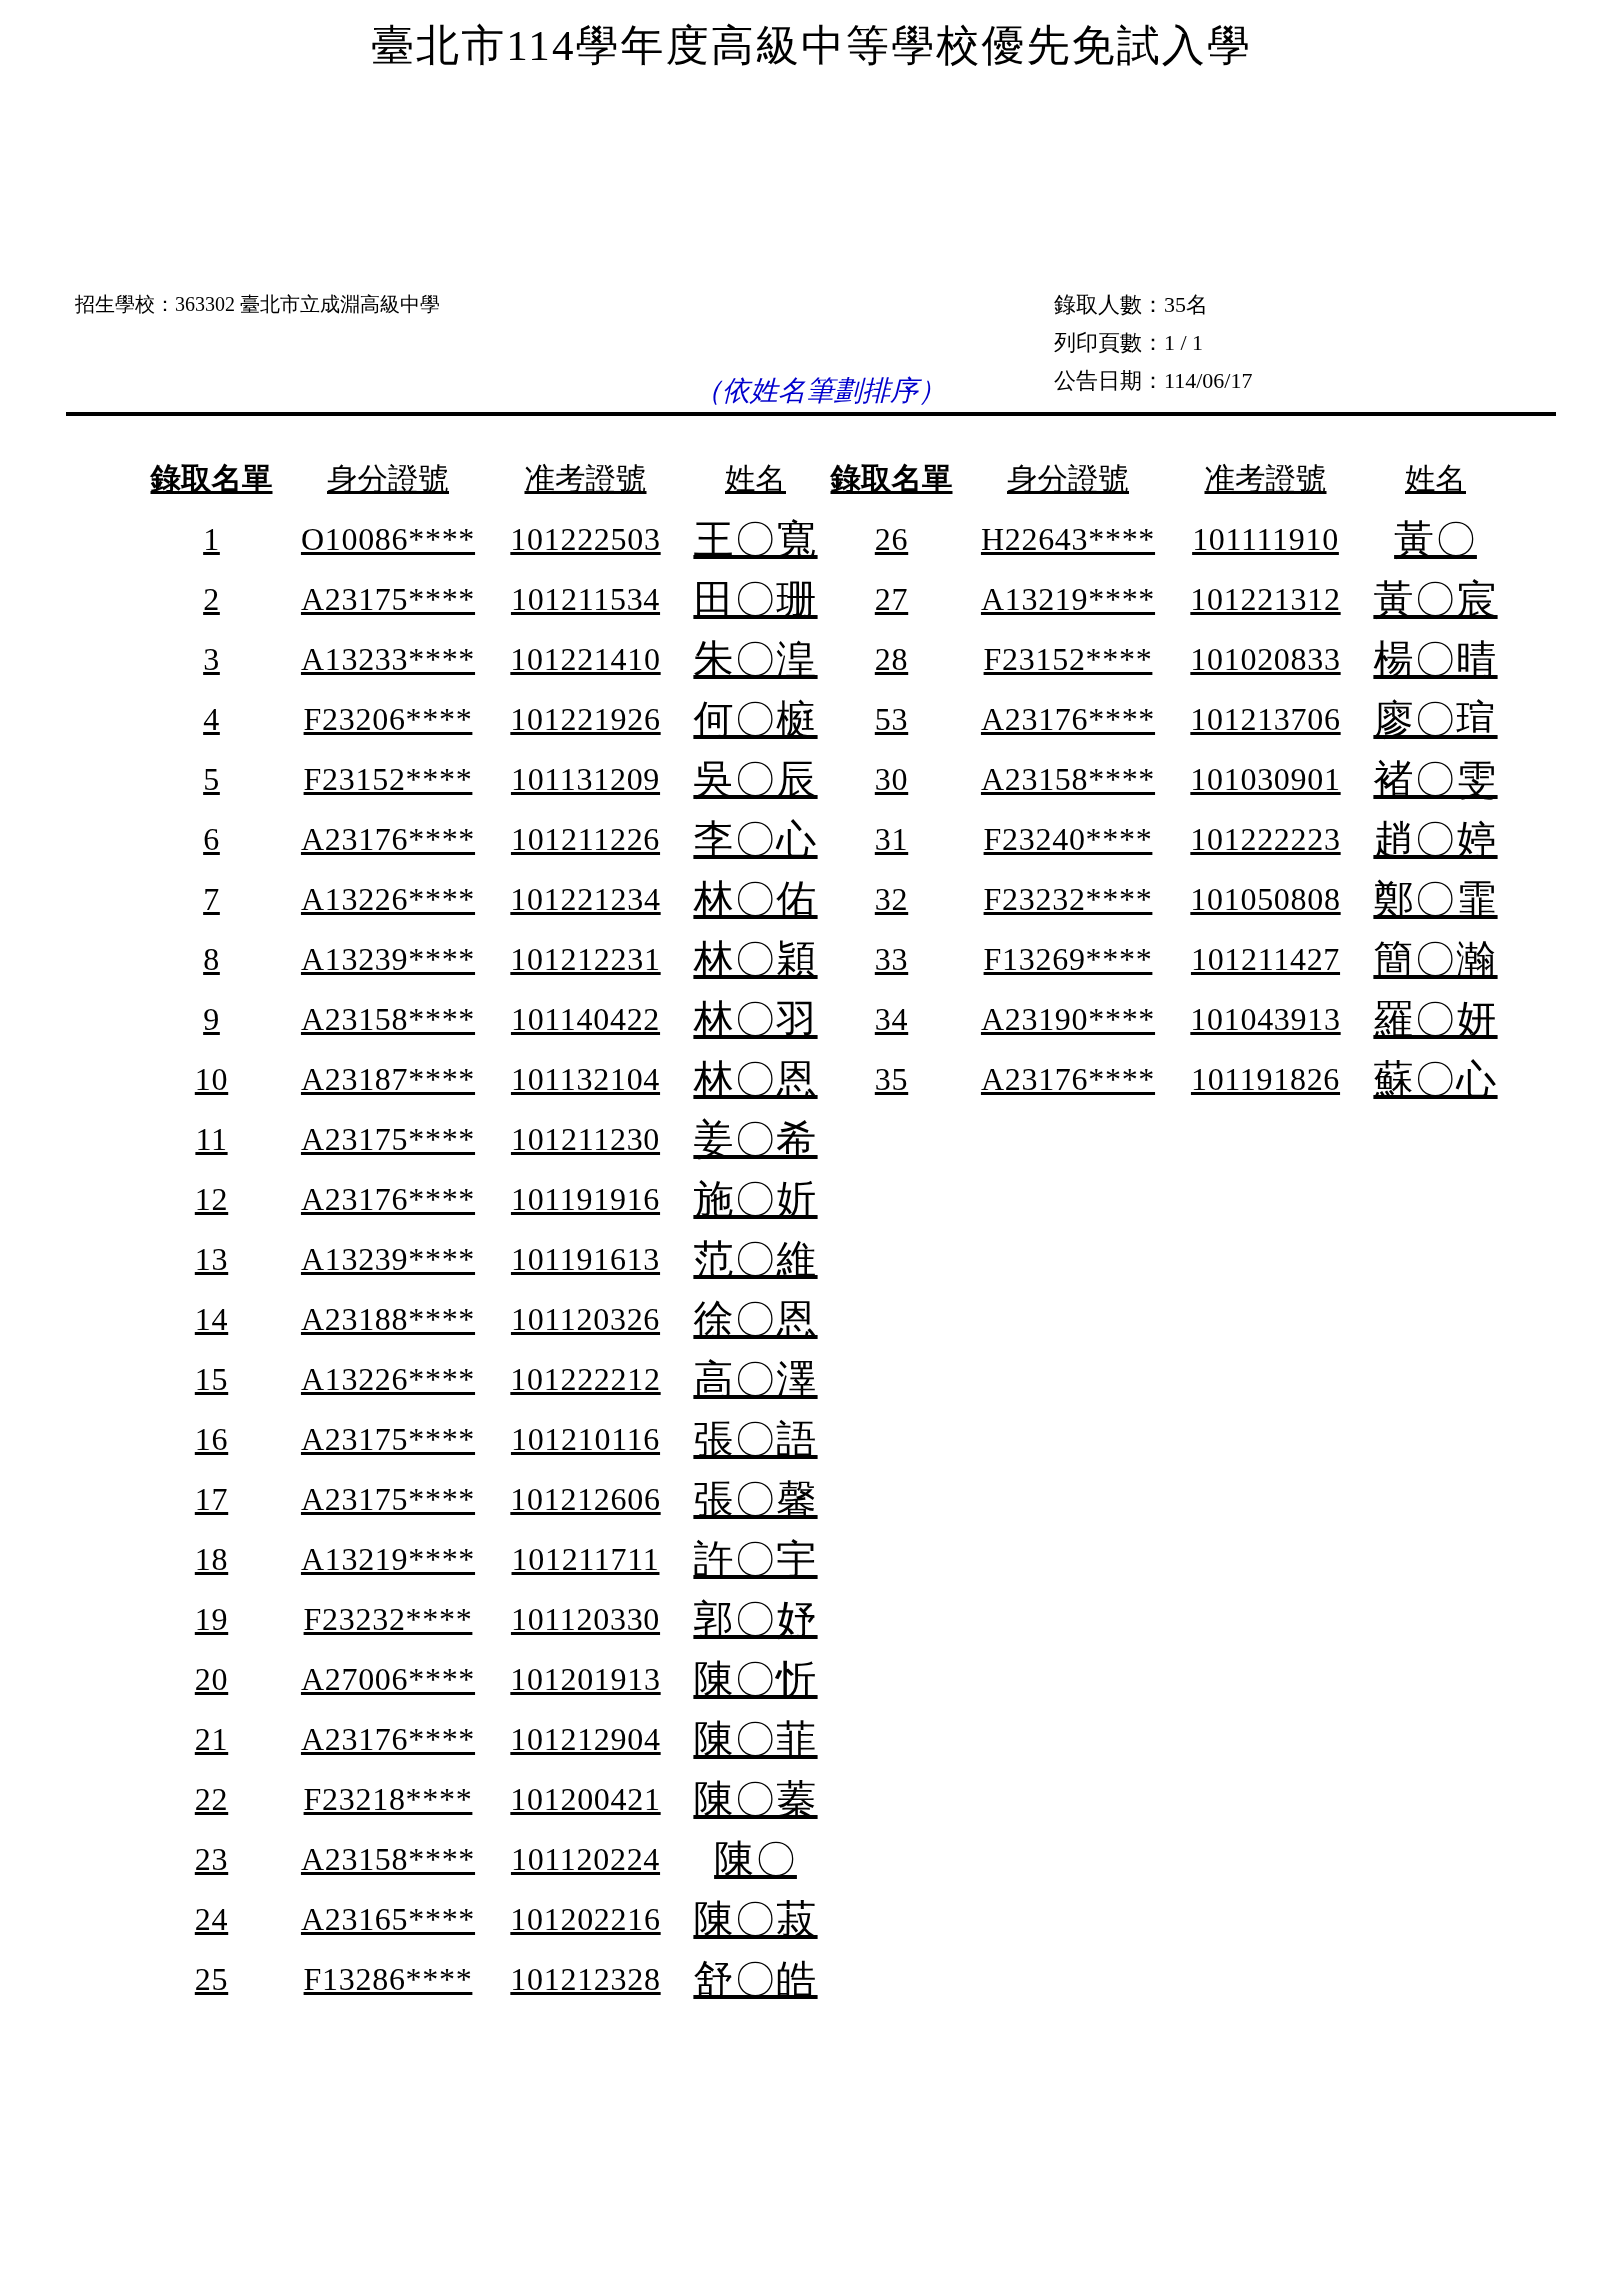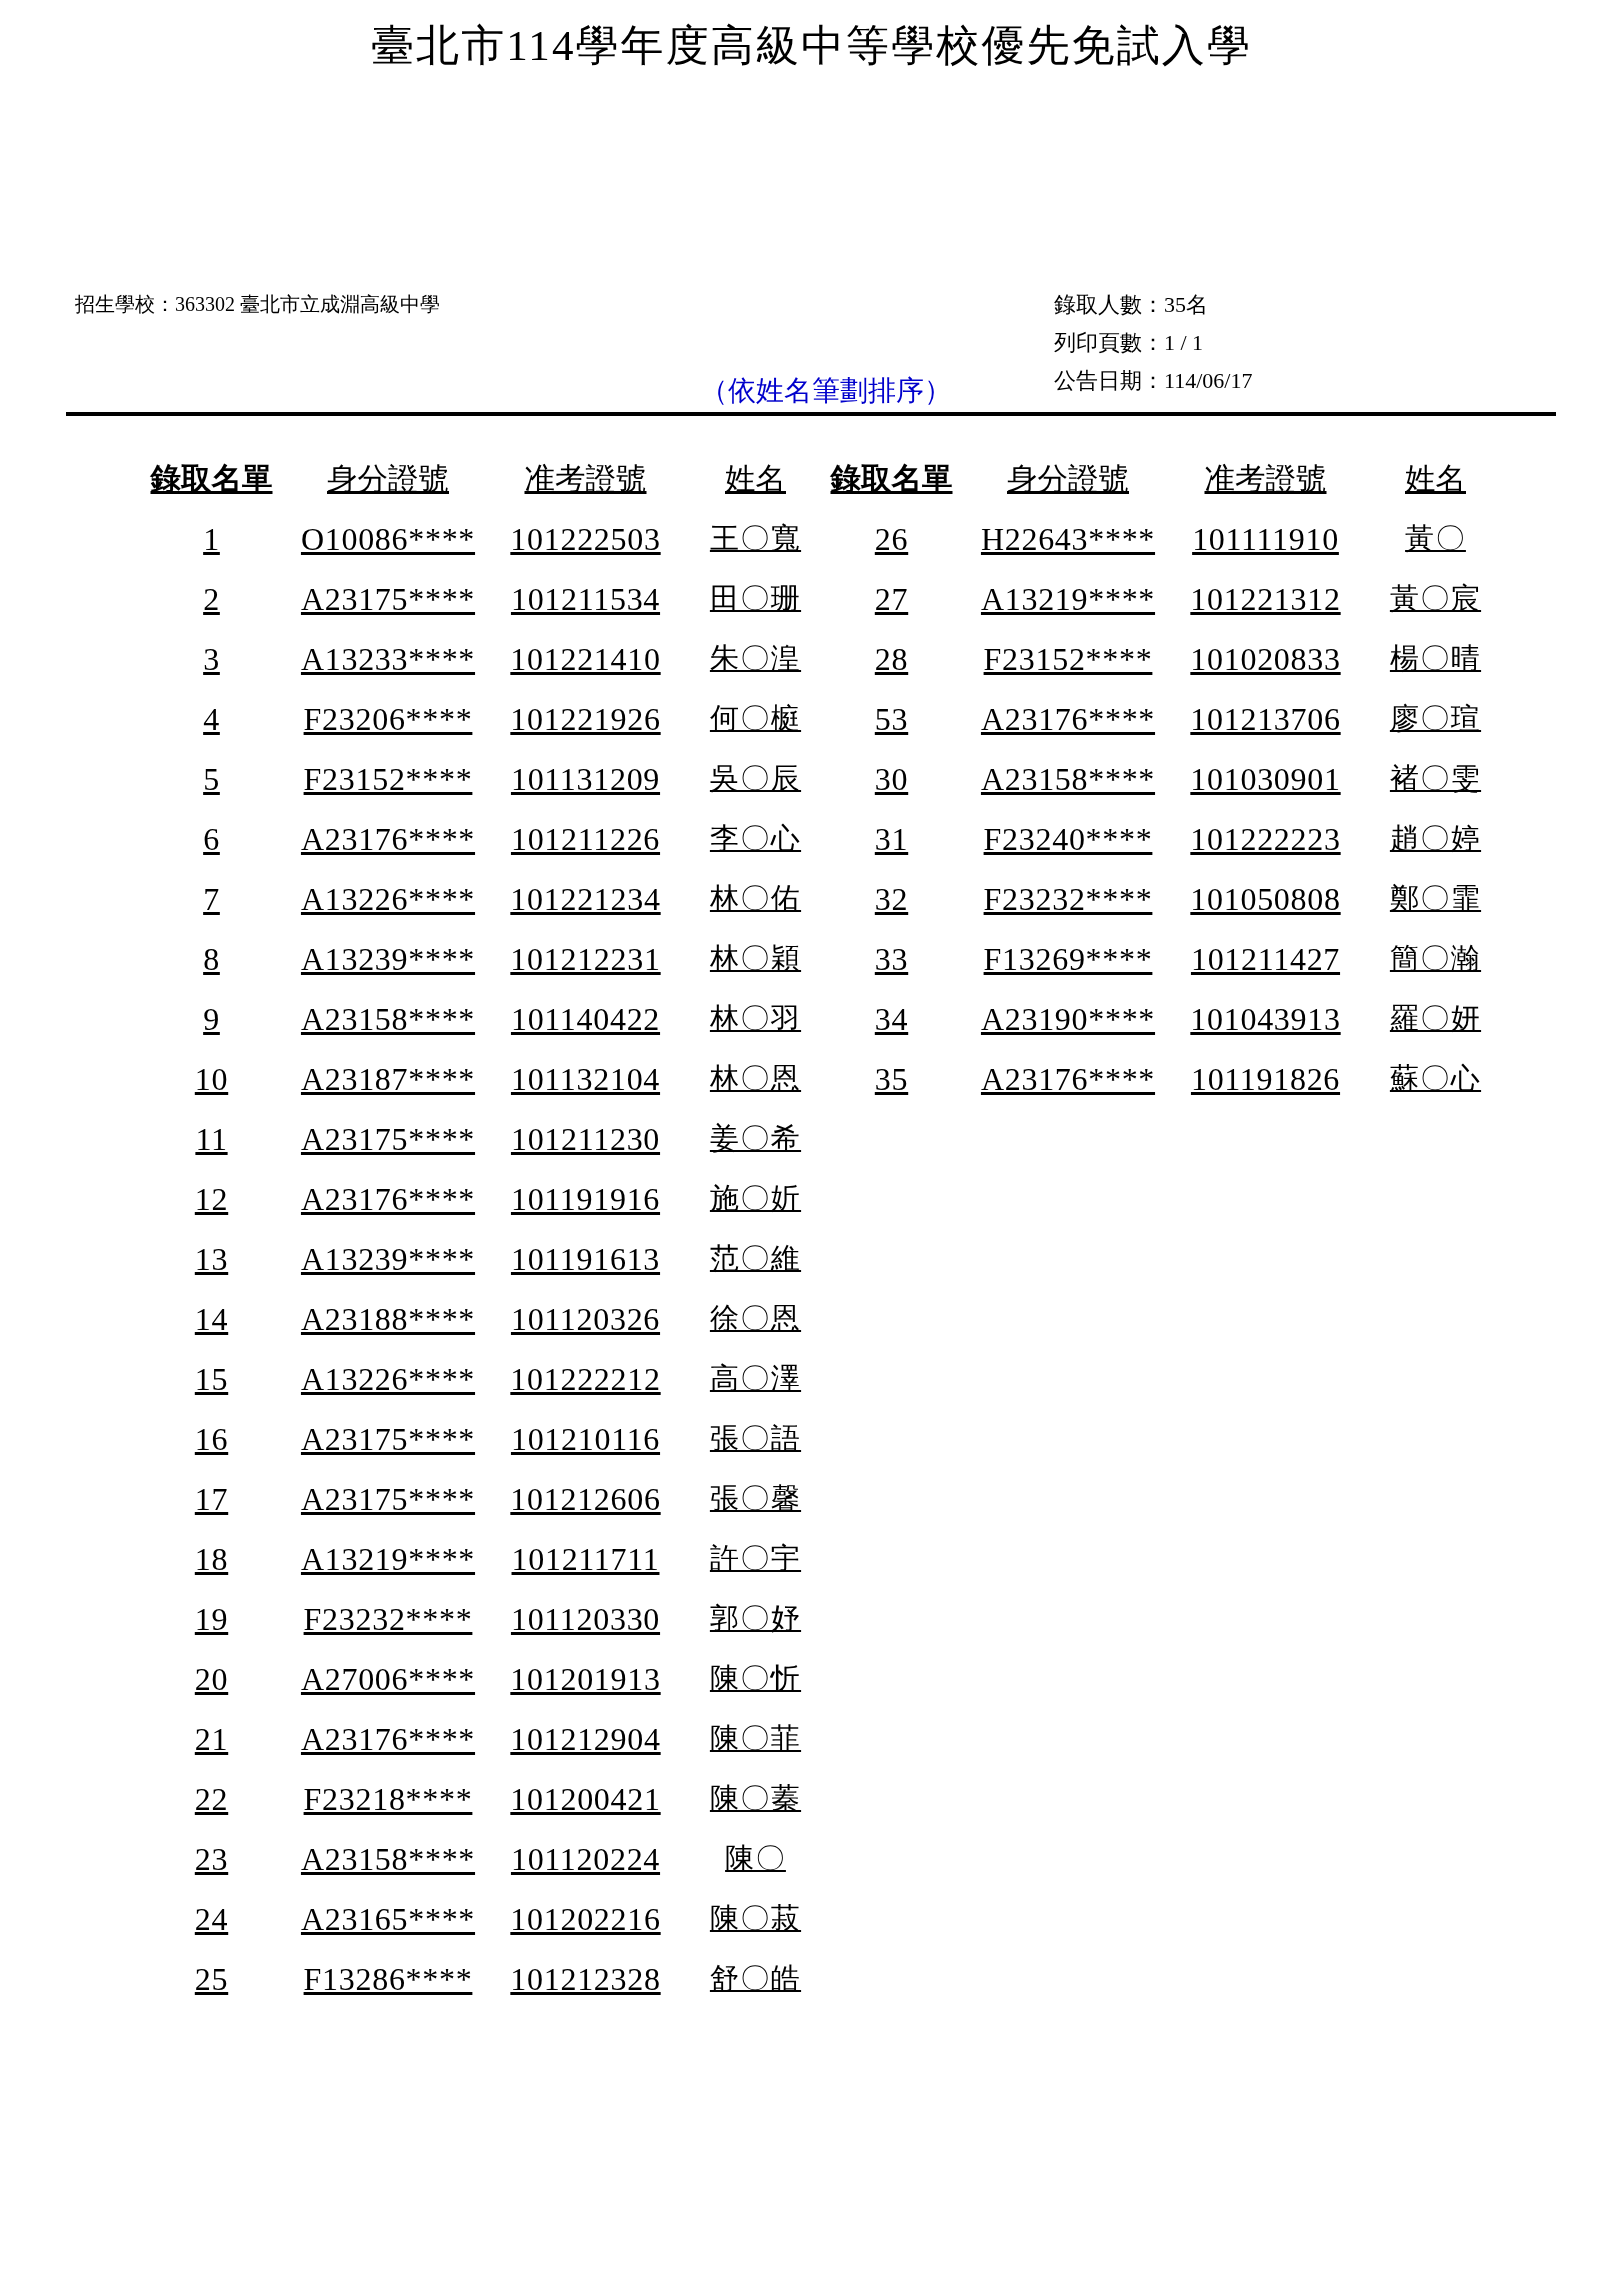--- a/index.html
+++ b/index.html
@@ -18,21 +18,21 @@
   .title2{
     position:absolute;top:111px;left:0;width:100%;
     text-align:center;font-size:46px;letter-spacing:2.1px;white-space:nowrap;
   }
   .school{
     position:absolute;left:75px;top:291px;
     font-size:20px;white-space:nowrap;
   }
   .sortnote{
     position:absolute;left:694px;top:372px;width:264px;
-    text-align:center;font-size:28px;white-space:nowrap;
+    text-align:left;font-size:28px;white-space:nowrap;font-style:italic;
   }
   .infoblock{
     position:absolute;left:1054px;top:286px;
     font-size:22px;line-height:38px;white-space:nowrap;
   }
   .rule{
     position:absolute;left:66px;top:412px;width:1490px;height:3.5px;
     background:#000;
   }
   .admtable{
@@ -44,21 +44,21 @@
   }
   #tableL{left:125px;}
   #tableR{left:805px;}
   .cell{
     display:flex;align-items:center;justify-content:center;
     white-space:nowrap;
   }
   .head{font-size:30.5px;}
   .head.first{font-weight:bold;}
   .num{font-size:32px;letter-spacing:0.7px;}
-  .name{font-size:29px;letter-spacing:1.4px;}
+  .name{font-size:40px;letter-spacing:1.4px;}
 </style>
 </head>
 <body>
 
 <div id="page">
 
   <div class="title1">臺北市114學年度高級中等學校優先免試入學</div>
 
   <div class="school">招生學校：363302 臺北市立成淵高級中學</div>
 

